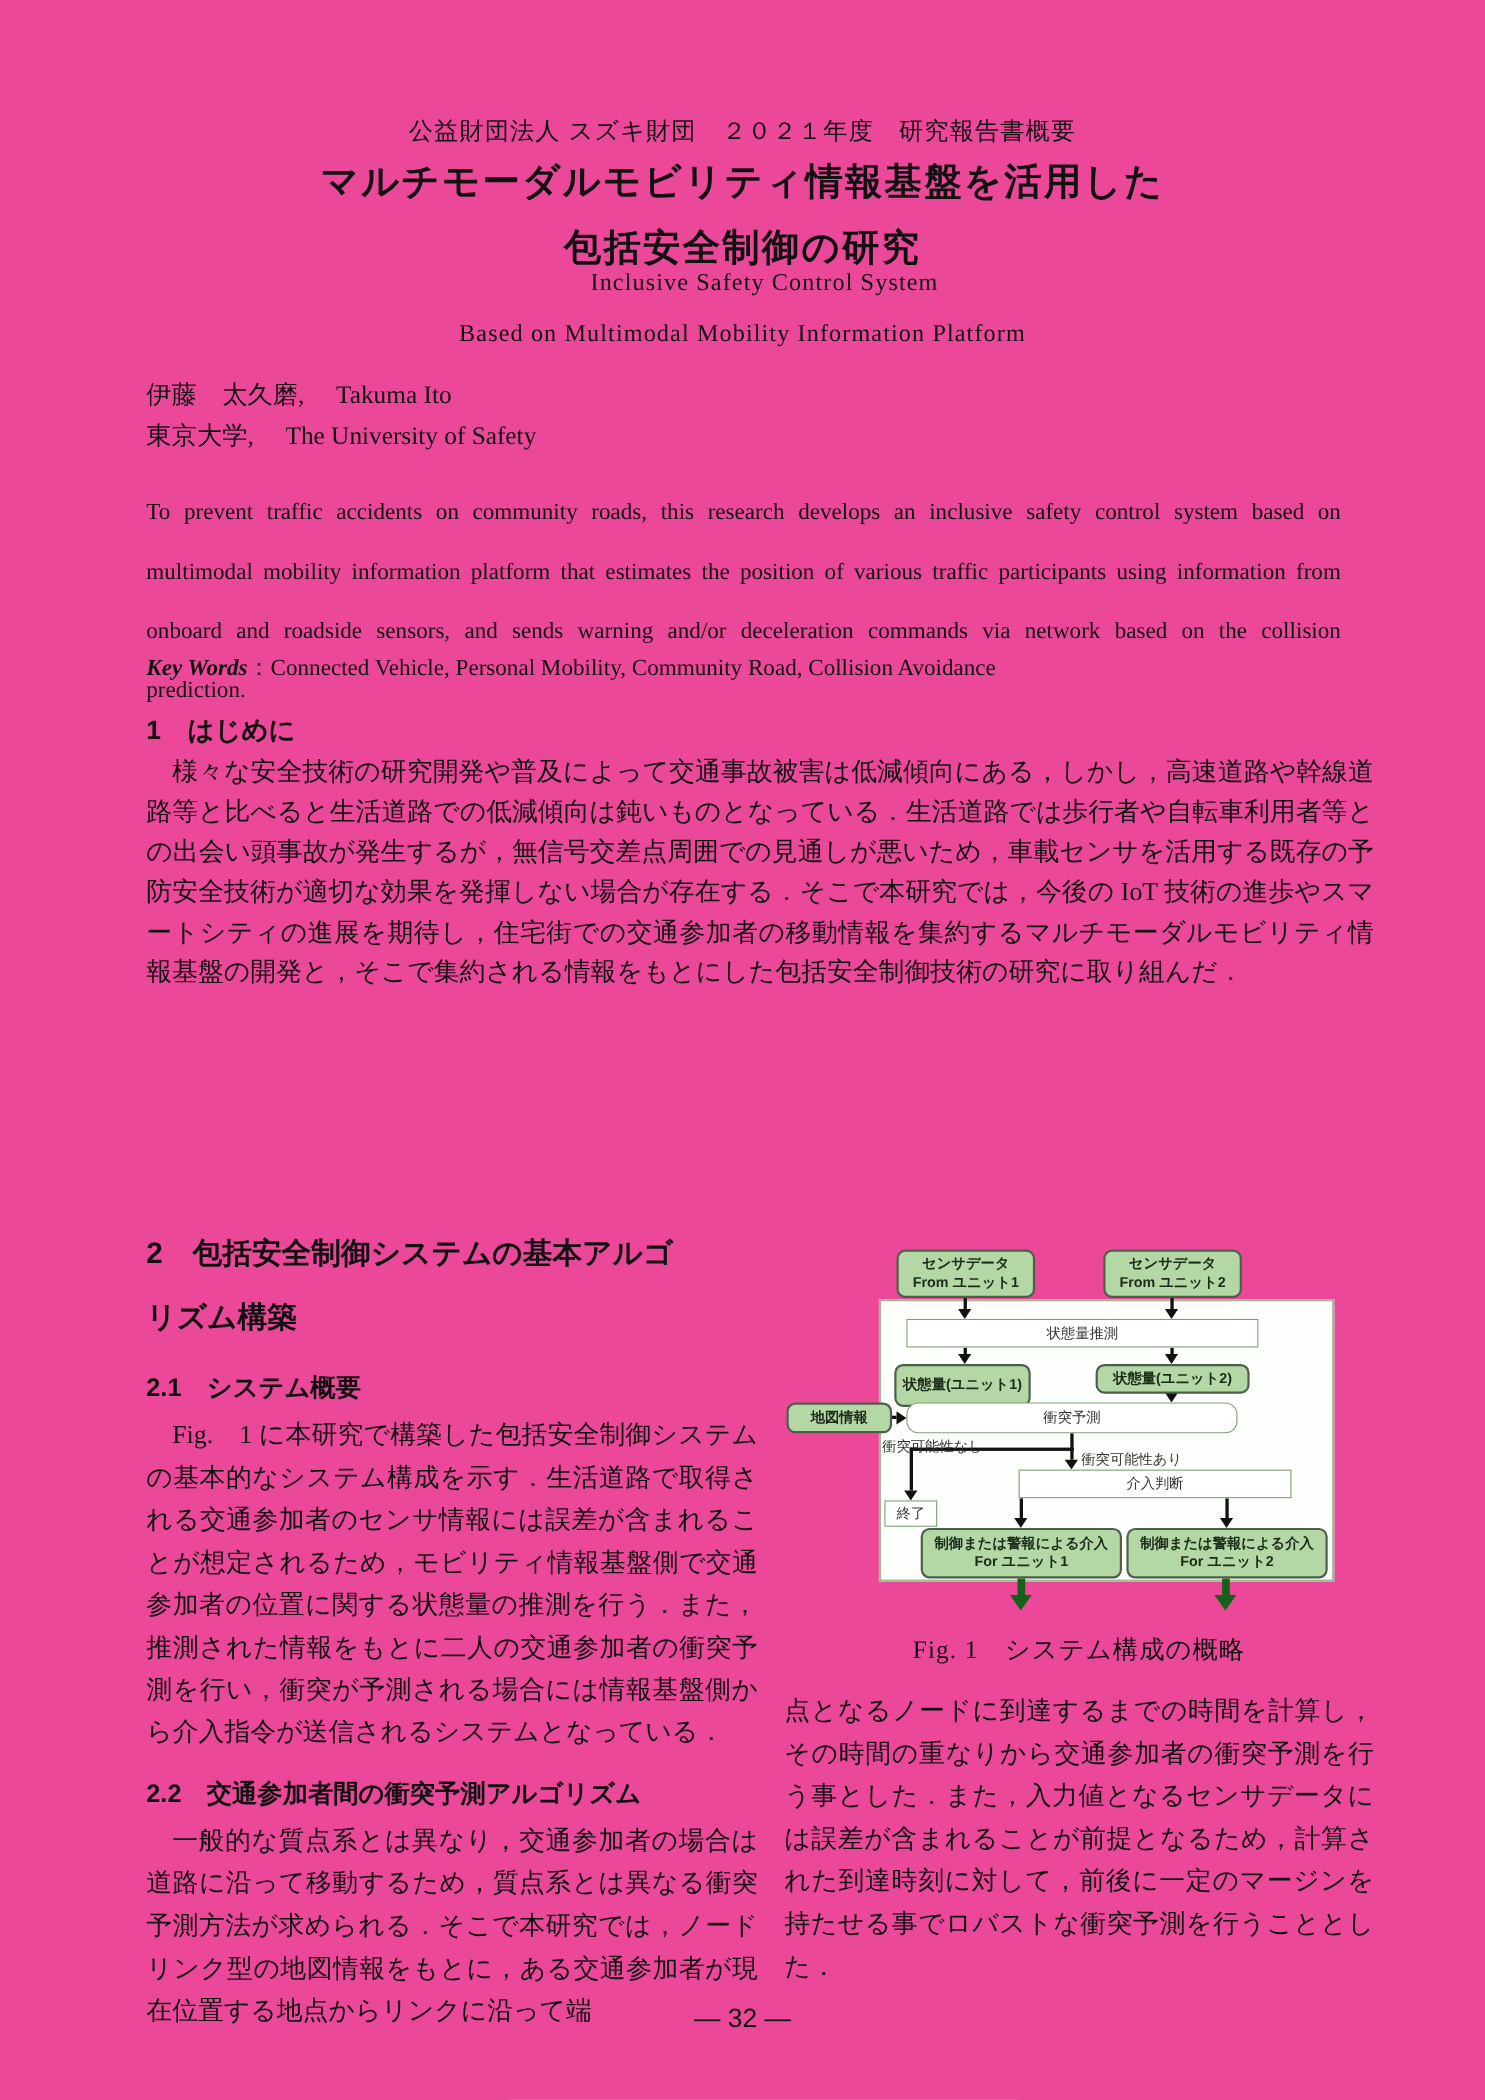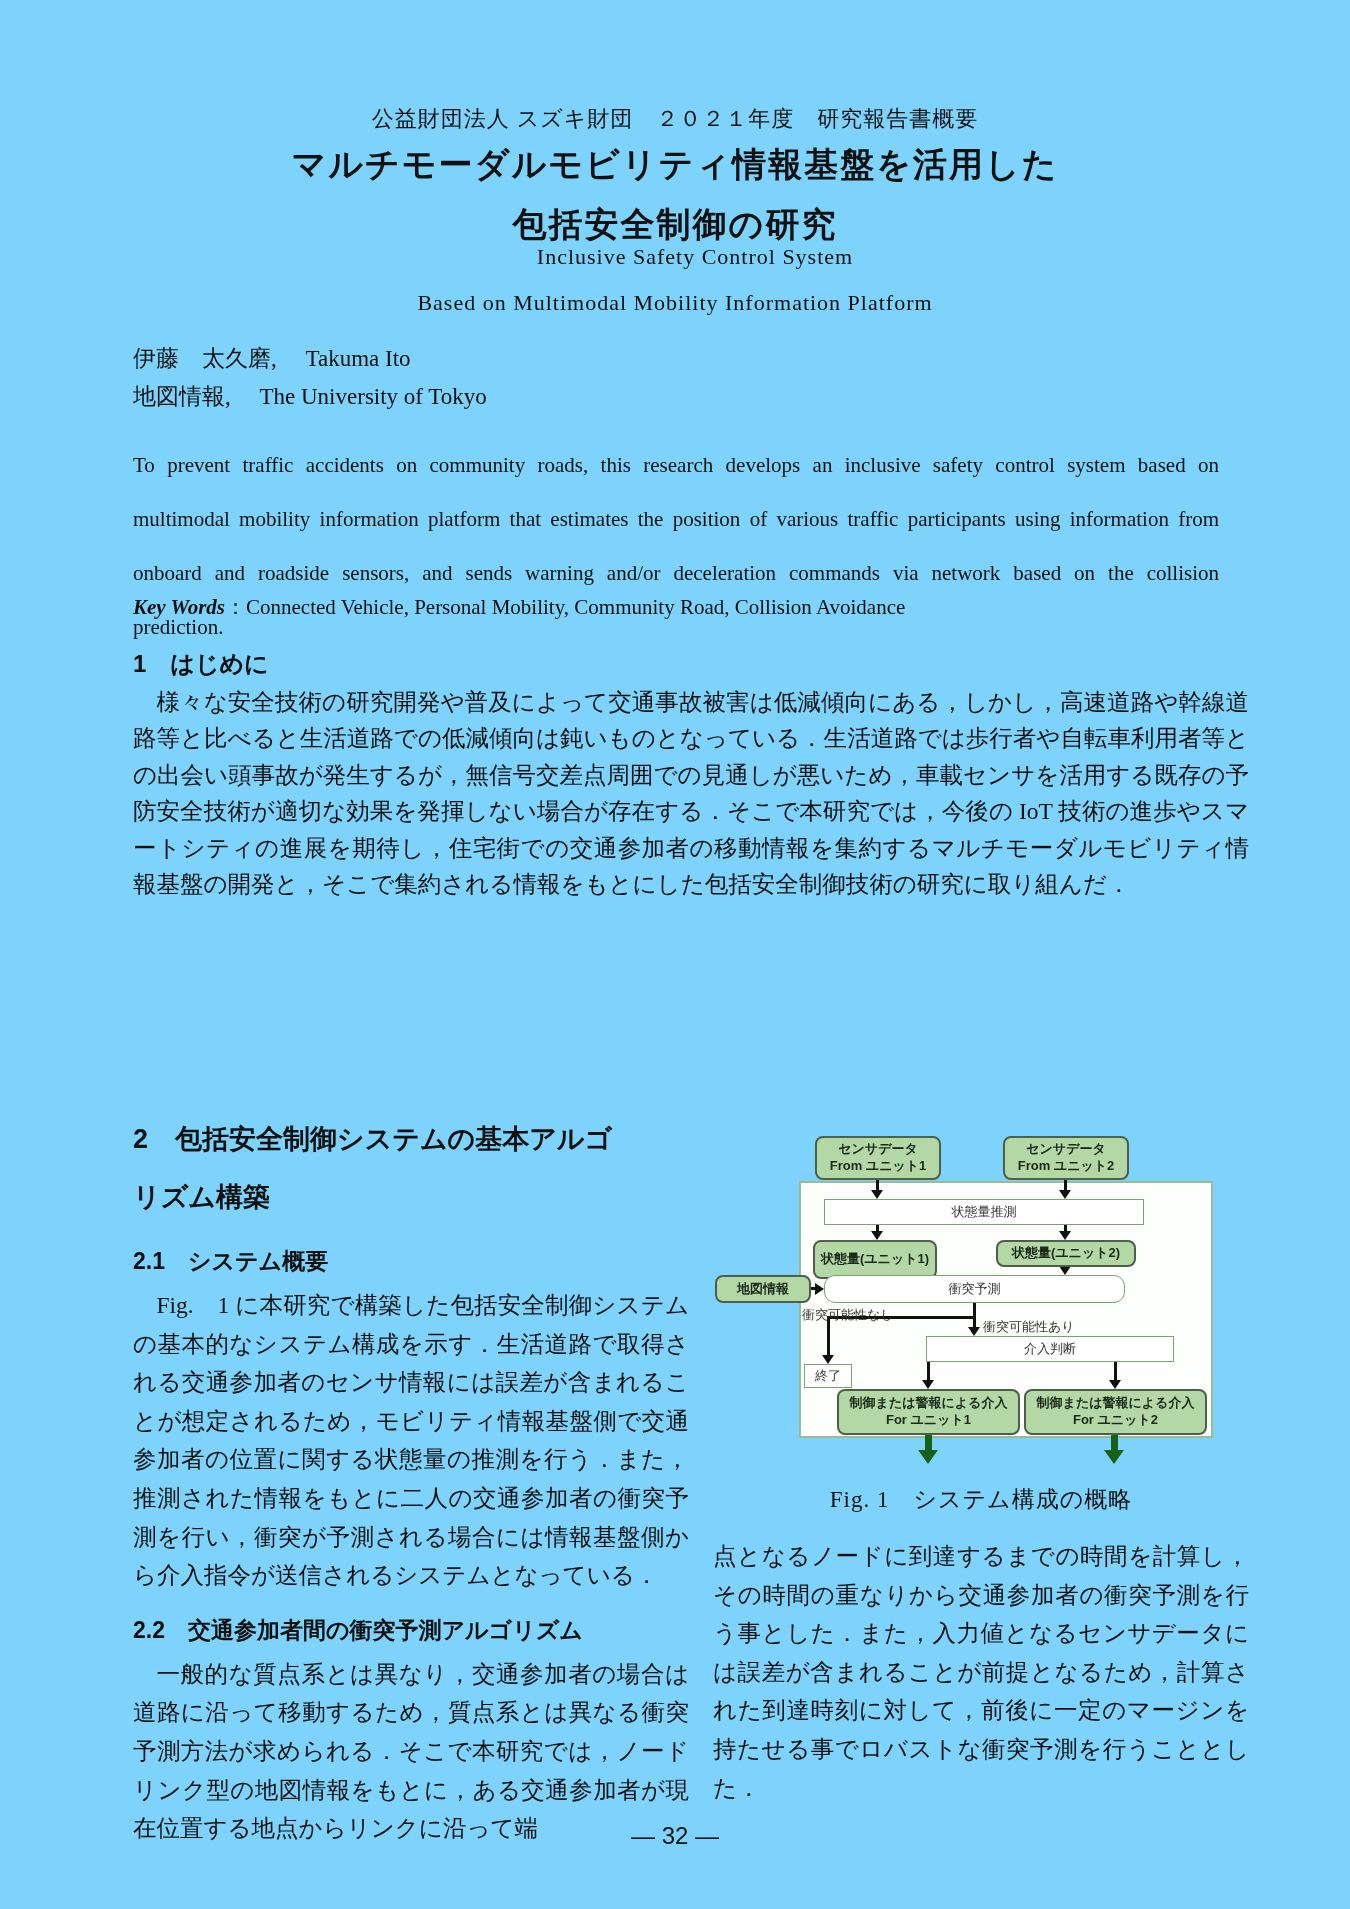--- a/index.html
+++ b/index.html
@@ -1,18 +1,18 @@
 <!DOCTYPE html>
 <html><head>
 <meta charset="utf-8">
 <style>
   * { margin:0; padding:0; box-sizing:border-box; }
   html,body { background:#ffffff; }
   .page {
-    position:relative; width:1350px; height:1909px; background:#7dd3fc;
+    position:relative; width:1350px; height:1909px; background:#ec4899;
     margin:0 auto; overflow:hidden;
     font-family:"Liberation Serif","DejaVu Serif",serif; color:#111;
   }
   .gothic { font-family:"Liberation Sans","DejaVu Sans",sans-serif; }
 
   .report-header { position:absolute; top:104px; left:0; width:100%;
     text-align:center; font-size:22px; letter-spacing:1px; }
   .title-line { position:absolute; left:0; width:100%; text-align:center;
     font-size:34px; font-weight:bold; letter-spacing:2px; }
   .title-1 { top:142px; } .title-2 { top:202px; }
@@ -81,21 +81,21 @@
   <div class="report-header gothic">公益財団法人 スズキ財団　２０２１年度　研究報告書概要</div>
 
   <div class="title-line title-1 gothic">マルチモーダルモビリティ情報基盤を活用した</div>
   <div class="title-line title-2 gothic">包括安全制御の研究</div>
 
   <div class="subtitle subtitle-1">Inclusive Safety Control System</div>
   <div class="subtitle subtitle-2">Based on Multimodal Mobility Information Platform</div>
 
   <div class="authors">
     <div>伊藤　太久磨,　 Takuma Ito</div>
-    <div>地図情報,　 The University of Tokyo</div>
+    <div>東京大学,　 The University of Safety</div>
   </div>
 
   <div class="abstract">To prevent traffic accidents on community roads, this research develops an inclusive safety control system based on multimodal mobility information platform that estimates the position of various traffic participants using information from onboard and roadside sensors, and sends warning and/or deceleration commands via network based on the collision prediction.</div>
 
   <div class="keywords">
     <span class="kw-label">Key Words</span><span>：</span><span>Connected Vehicle, Personal Mobility, Community Road, Collision Avoidance</span>
   </div>
 
   <div class="s1-heading gothic">1　はじめに</div>
   <div class="s1-body">様々な安全技術の研究開発や普及によって交通事故被害は低減傾向にある，しかし，高速道路や幹線道路等と比べると生活道路での低減傾向は鈍いものとなっている．生活道路では歩行者や自転車利用者等との出会い頭事故が発生するが，無信号交差点周囲での見通しが悪いため，車載センサを活用する既存の予防安全技術が適切な効果を発揮しない場合が存在する．そこで本研究では，今後の IoT 技術の進歩やスマートシティの進展を期待し，住宅街での交通参加者の移動情報を集約するマルチモーダルモビリティ情報基盤の開発と，そこで集約される情報をもとにした包括安全制御技術の研究に取り組んだ．</div>

